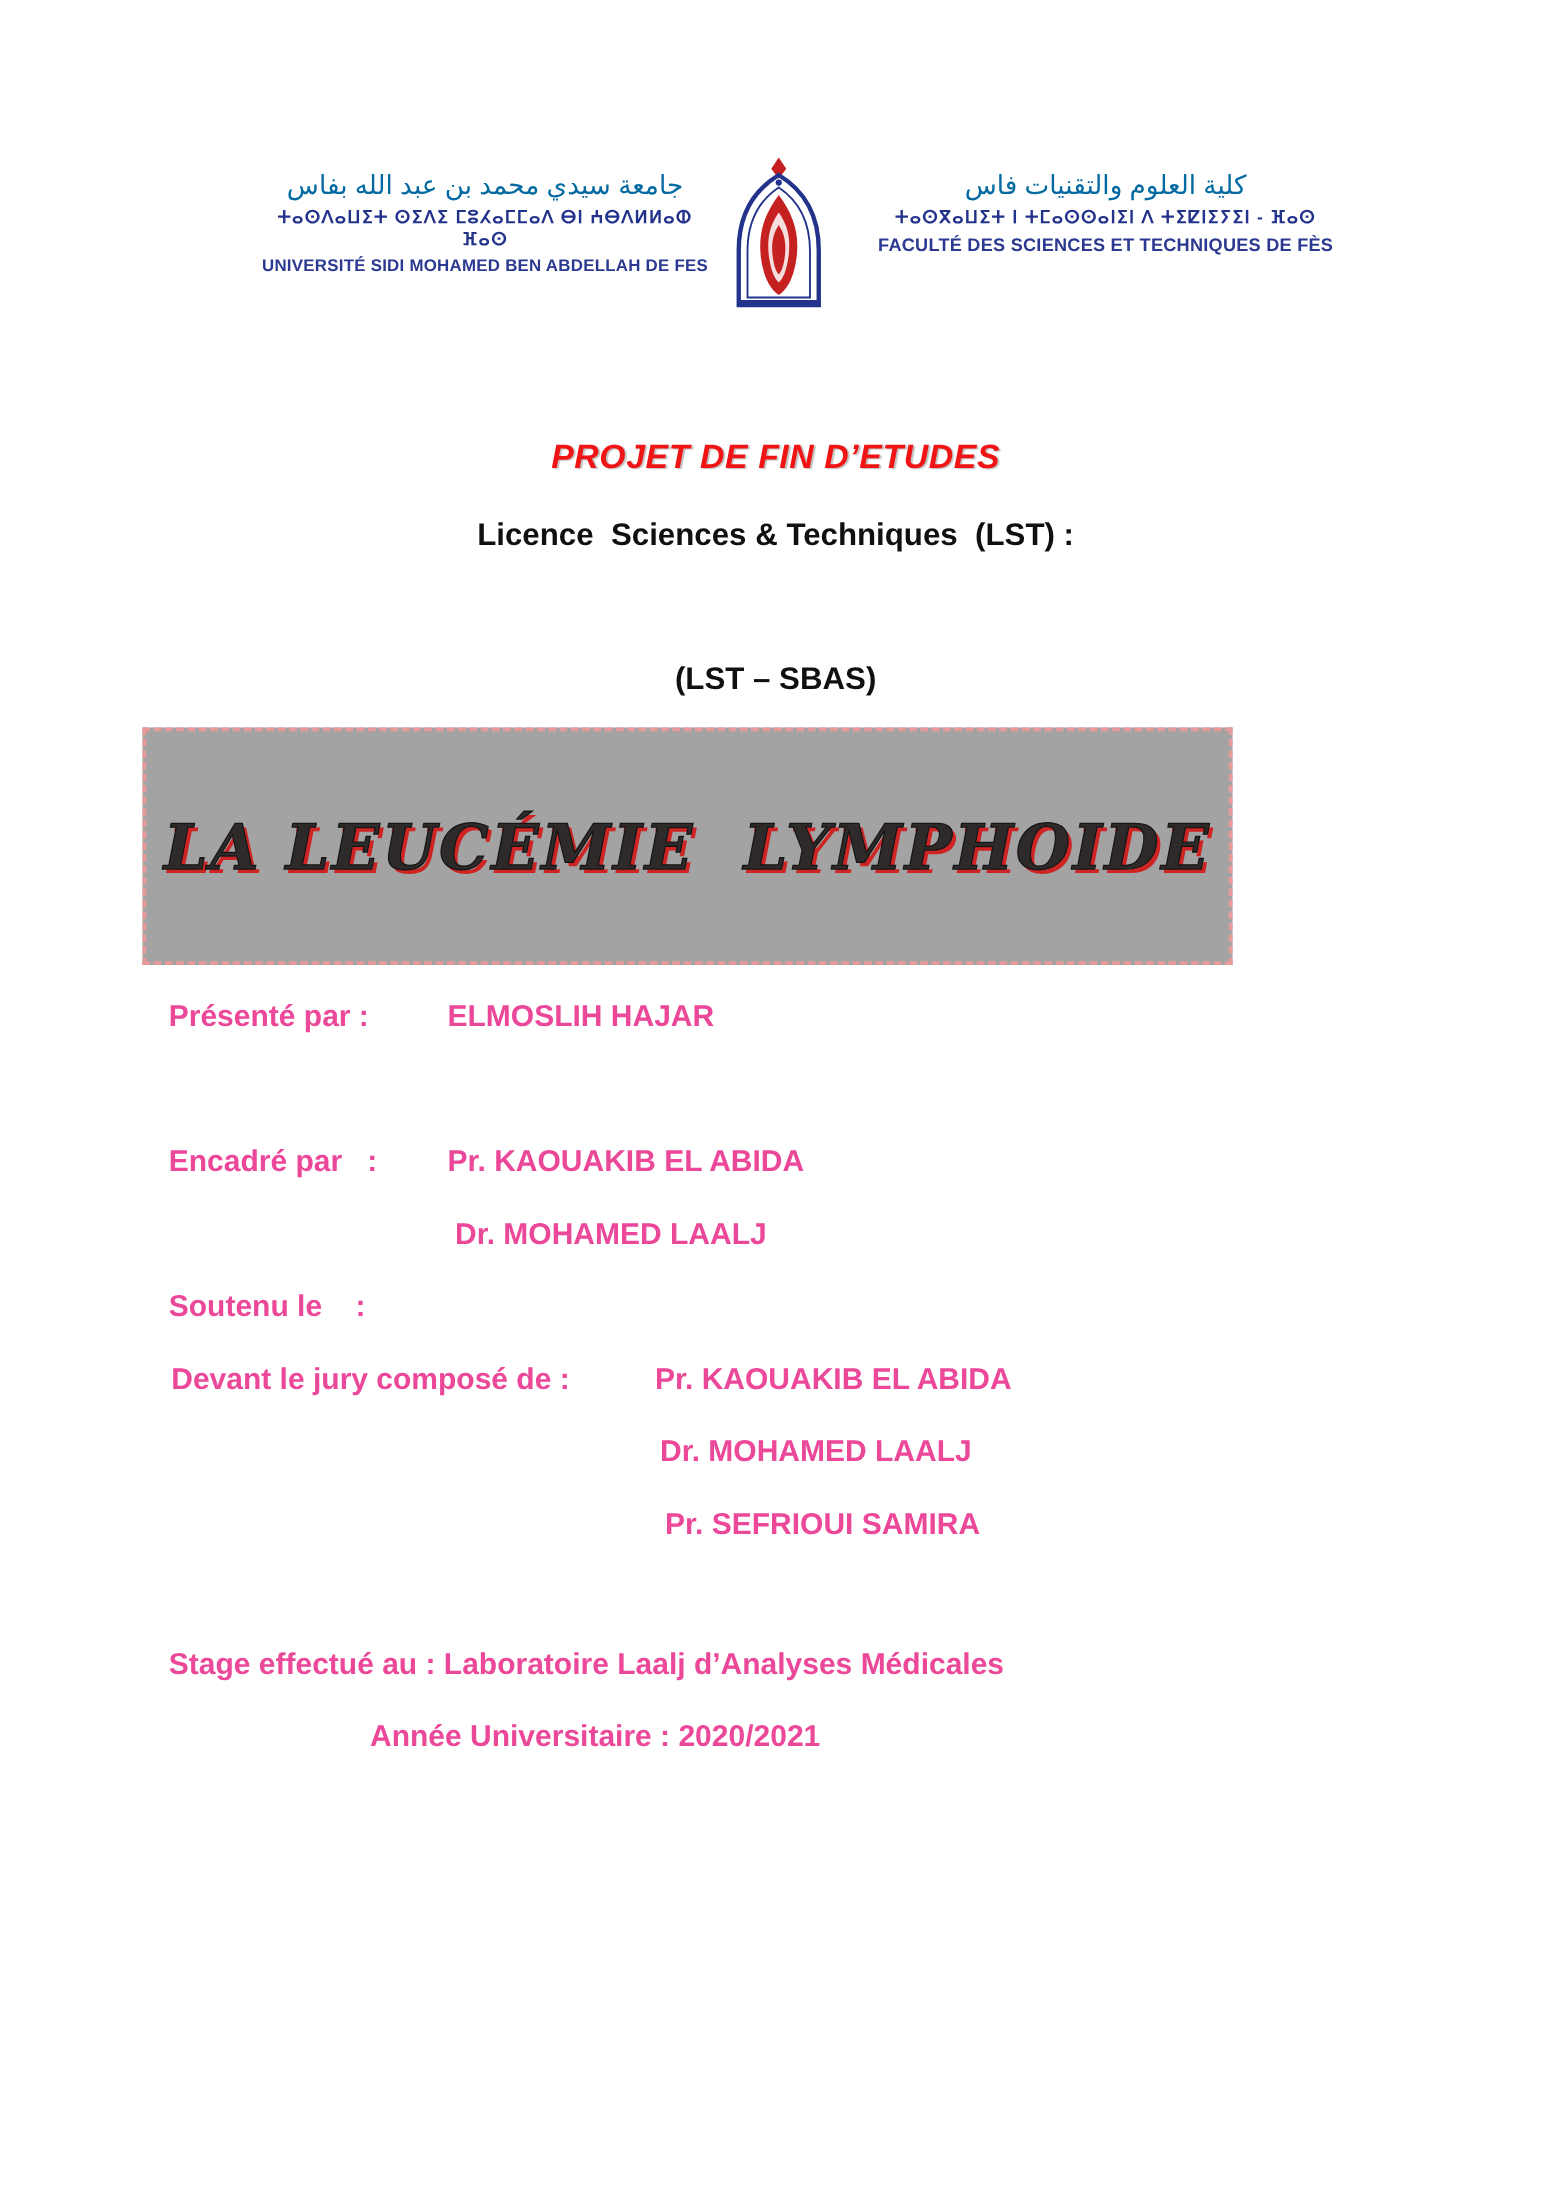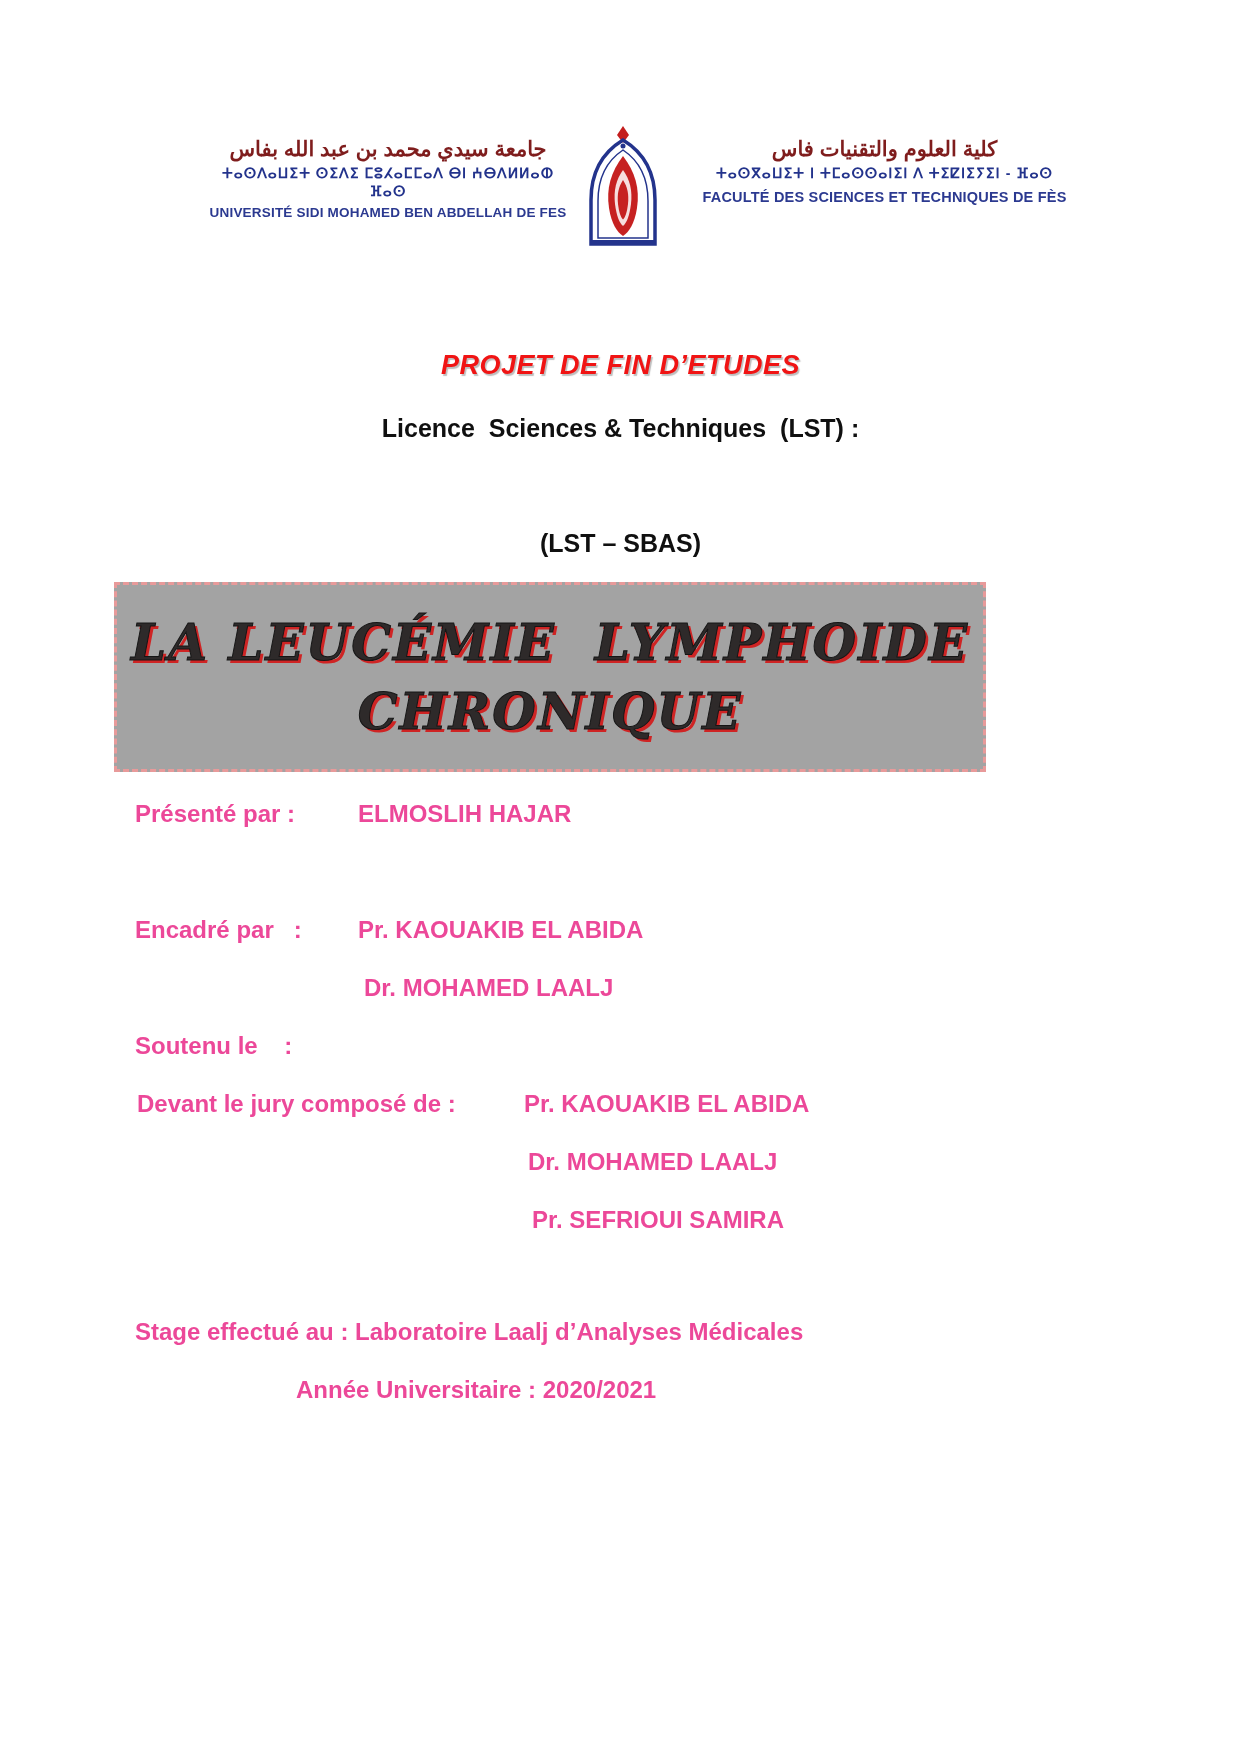--- a/index.html
+++ b/index.html
@@ -12,21 +12,21 @@
     color: #111;
     overflow: hidden;
     margin: 0 auto;
   }
   .abs { position: absolute; white-space: pre; }
 
   
   .hdr-block { position: absolute; text-align: center; line-height: 1.25; }
   .hdr-left  { left: 208px; top: 136px; width: 360px; }
   .hdr-right { left: 692px; top: 136px; width: 385px; }
-  .arabic  { font-size: 21px; font-weight: bold; color: #7f1d1d; direction: rtl; }
+  .arabic  { font-size: 21px; font-weight: normal; color: #0369a1; direction: rtl; }
   .tifinagh { font-size: 14px; font-weight: bold; color: #23338c; letter-spacing: 1px; margin-top: 3px; }
   .latin { font-size: 13.5px; font-weight: bold; color: #2b3990; margin-top: 5px; letter-spacing: .2px; }
   .hdr-right .latin { font-size: 14.5px; }
   .logo-wrap { position: absolute; left: 578px; top: 126px; width: 90px; height: 122px; }
 
   
   .center-line { position: absolute; left: 0; width: 100%; text-align: center; white-space: pre; }
   .project-title {
     top: 350px;
     font-size: 27px;
@@ -103,21 +103,20 @@
     <div class="tifinagh">ⵜⴰⵙⴳⴰⵡⵉⵜ ⵏ ⵜⵎⴰⵙⵙⴰⵏⵉⵏ ⴷ ⵜⵉⵇⵏⵉⵢⵉⵏ - ⴼⴰⵙ</div>
     <div class="latin">FACULTÉ DES SCIENCES ET TECHNIQUES DE FÈS</div>
   </div>
 
   <div class="center-line intro-line degree-line">Licence  Sciences &amp; Techniques  (LST) :</div>
   <div class="center-line project-title">PROJET DE FIN D’ETUDES</div>
   <div class="center-line intro-line abbrev-line">(LST – SBAS)</div>
 
   <div class="title-box">
     <div class="main-title">LA LEUCÉMIE  LYMPHOIDE</div>
-    <div class="main-title">CHRONIQUE</div>
   </div>
 
   <div class="abs b24" style="left:135px; top:800px;">Présenté par :</div>
   <div class="abs b24" style="left:358px; top:800px;">ELMOSLIH HAJAR</div>
 
   <div class="abs b24" style="left:135px; top:916px;text-align:right;">Encadré par   :</div>
   <div class="abs b24" style="left:358px; top:916px;">Pr. KAOUAKIB EL ABIDA</div>
   <div class="abs b24" style="left:364px; top:974px;">Dr. MOHAMED LAALJ</div>
 
   <div class="abs b24" style="left:135px; top:1032px;">Soutenu le    :</div>

